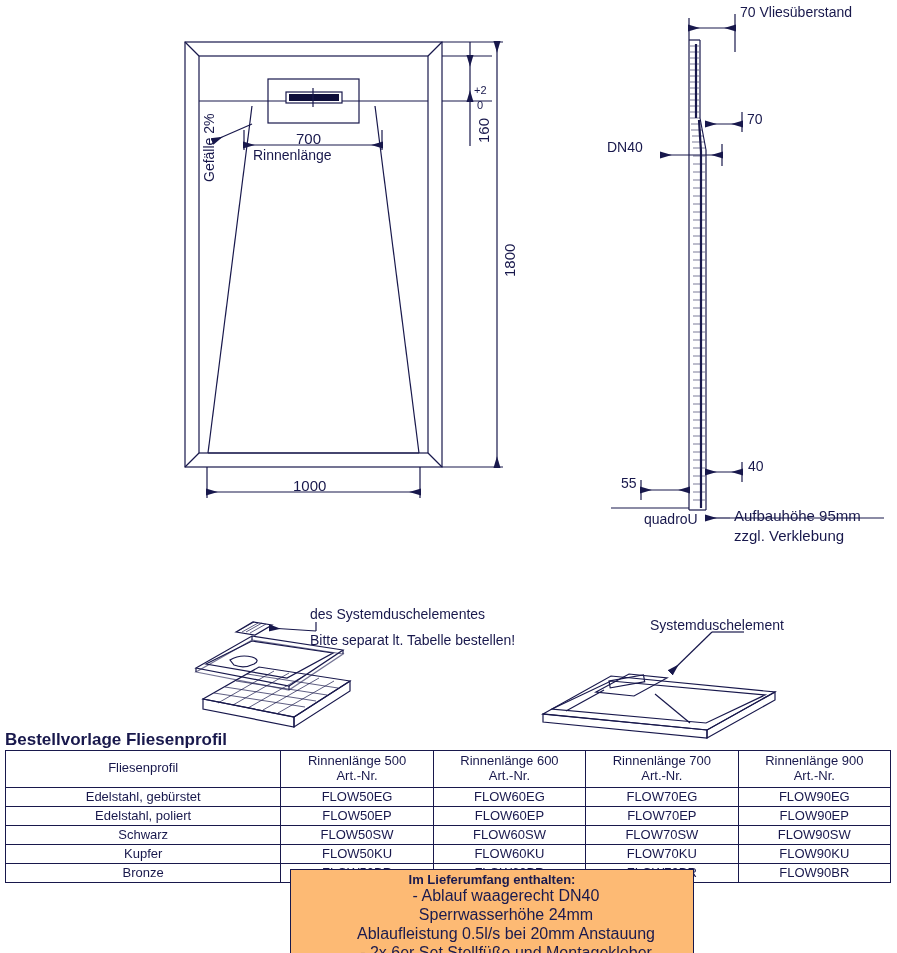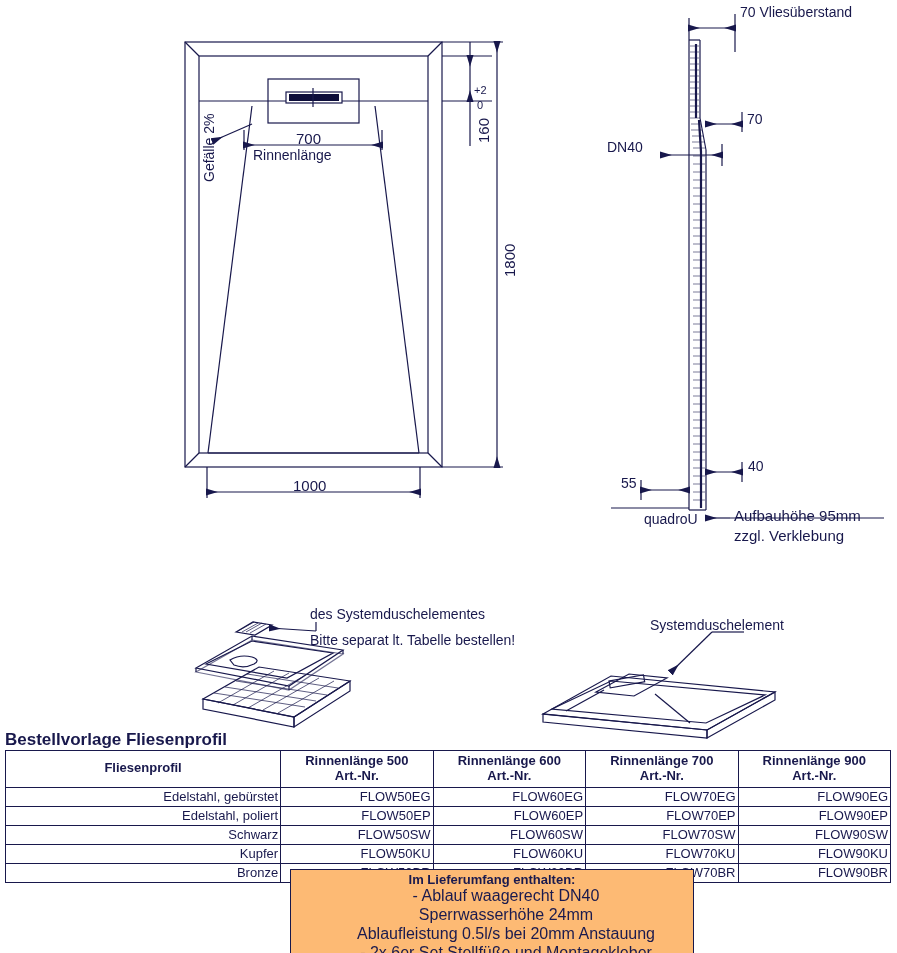--- a/index.html
+++ b/index.html
@@ -58,28 +58,27 @@
     color: #18184c;
   }
   table.parts th, table.parts td {
     border: 1px solid #18184c;
     text-align: center;
     font-size: 13px;
     font-weight: normal;
     padding: 1px 2px;
   }
   table.parts thead th {
-    font-weight: bold;
+    font-weight: normal;
     font-size: 13px;
     line-height: 1.15;
     padding: 3px 2px;
   }
   table.parts tbody td {
     height: 16px;
-    text-align: right;
   }
   .tbl-title {
     position: absolute;
     left: 5px;
     top: 730px;
   }
   .scope-box {
     position: absolute;
     left: 290px;
     top: 869px;

